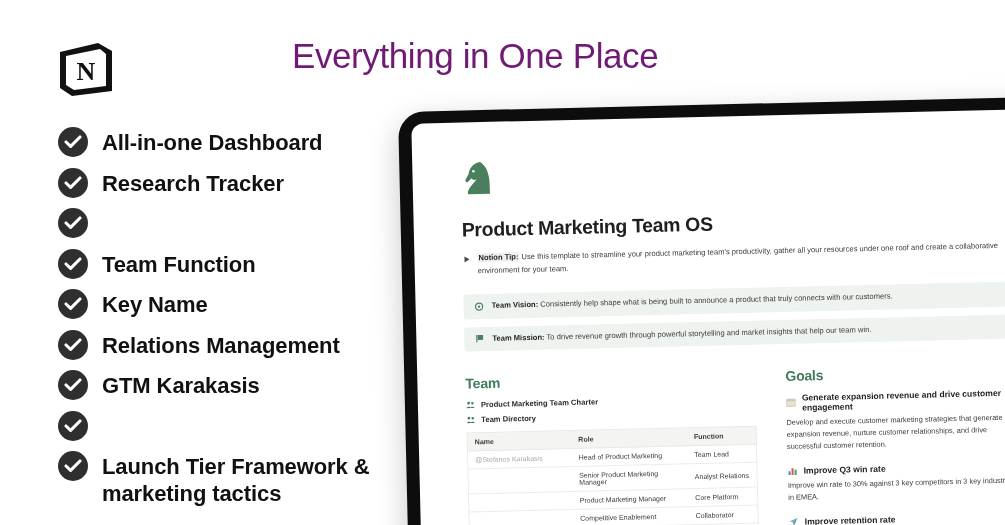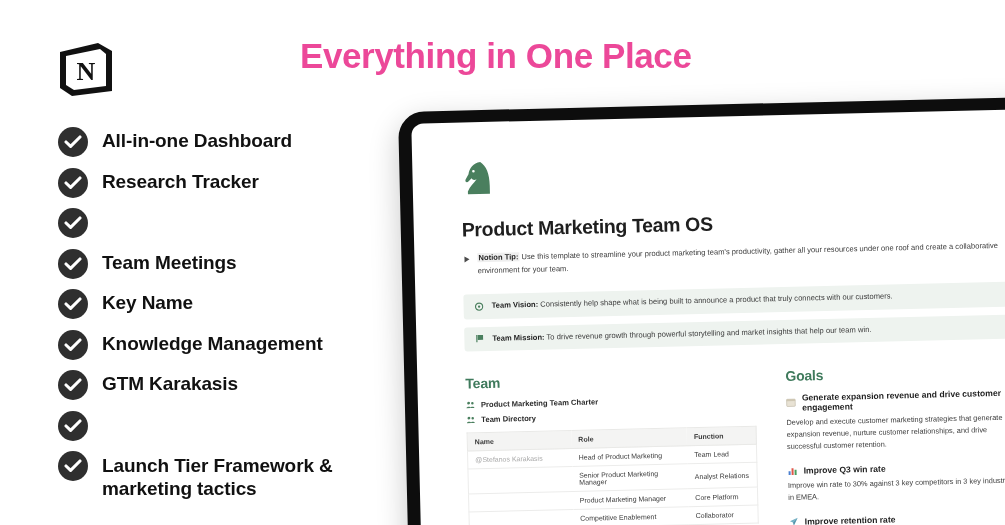--- a/index.html
+++ b/index.html
@@ -8,34 +8,34 @@
     background:#ffffff;
     font-family:"Liberation Sans", sans-serif;
     position:relative;
   }
 
   
   #logo-wrap { position:absolute; left:52px; top:38px; width:66px; height:62px; }
   #logo-wrap svg { width:100%; height:100%; display:block; }
 
   #headline {
-    position:absolute; left:300px; top:36px;
-    font-size:35px; font-weight:bold; letter-spacing:-0.4px;
-    color:#ec4899; white-space:nowrap;
+    position:absolute; left:292px; top:36px;
+    font-size:35px; font-weight:normal; letter-spacing:-0.4px;
+    color:#701a75; white-space:nowrap;
   }
 
   #feature-list { position:absolute; left:58px; top:126px; width:330px; }
   .feature-row { display:flex; align-items:flex-start; margin-bottom:9.5px; }
   .check-badge {
     flex:0 0 auto; width:30px; height:30px; border-radius:50%;
     background:#2f2f2f; position:relative; margin-right:14px; margin-top:1px;
   }
   .check-badge svg { position:absolute; left:6px; top:7px; width:18px; height:16px; }
   .feature-label {
-    font-size:19px; font-weight:bold; color:#111111;
+    font-size:22px; font-weight:bold; color:#111111;
     line-height:1.21; padding-top:4px; letter-spacing:-0.1px;
   }
   .feature-row.two-line .feature-label { line-height:1.22; }
 
   
   #tablet {
     position:absolute; left:398px; top:112px;
     width:660px; height:470px;
     transform: rotate(-1.35deg);
     transform-origin: 0 0;
@@ -166,39 +166,39 @@
         </svg>
     </span>
   </div>
 
   <div class="feature-row">
     <span class="check-badge">
       <svg viewBox="0 0 18 16">
           <path d="M2 8 L6.6 12.4 L16 3" stroke="#fff" stroke-width="3.1" fill="none" stroke-linecap="round" stroke-linejoin="round"></path>
         </svg>
     </span>
-    <span class="feature-label">Team Meetings</span>
+    <span class="feature-label">Team Function</span>
   </div>
 
   <div class="feature-row">
     <span class="check-badge">
       <svg viewBox="0 0 18 16">
           <path d="M2 8 L6.6 12.4 L16 3" stroke="#fff" stroke-width="3.1" fill="none" stroke-linecap="round" stroke-linejoin="round"></path>
         </svg>
     </span>
     <span class="feature-label">Key Name</span>
   </div>
 
   <div class="feature-row">
     <span class="check-badge">
       <svg viewBox="0 0 18 16">
           <path d="M2 8 L6.6 12.4 L16 3" stroke="#fff" stroke-width="3.1" fill="none" stroke-linecap="round" stroke-linejoin="round"></path>
         </svg>
     </span>
-    <span class="feature-label">Knowledge Management</span>
+    <span class="feature-label">Relations Management</span>
   </div>
 
   <div class="feature-row">
     <span class="check-badge">
       <svg viewBox="0 0 18 16">
           <path d="M2 8 L6.6 12.4 L16 3" stroke="#fff" stroke-width="3.1" fill="none" stroke-linecap="round" stroke-linejoin="round"></path>
         </svg>
     </span>
     <span class="feature-label">GTM Karakasis</span>
   </div>

